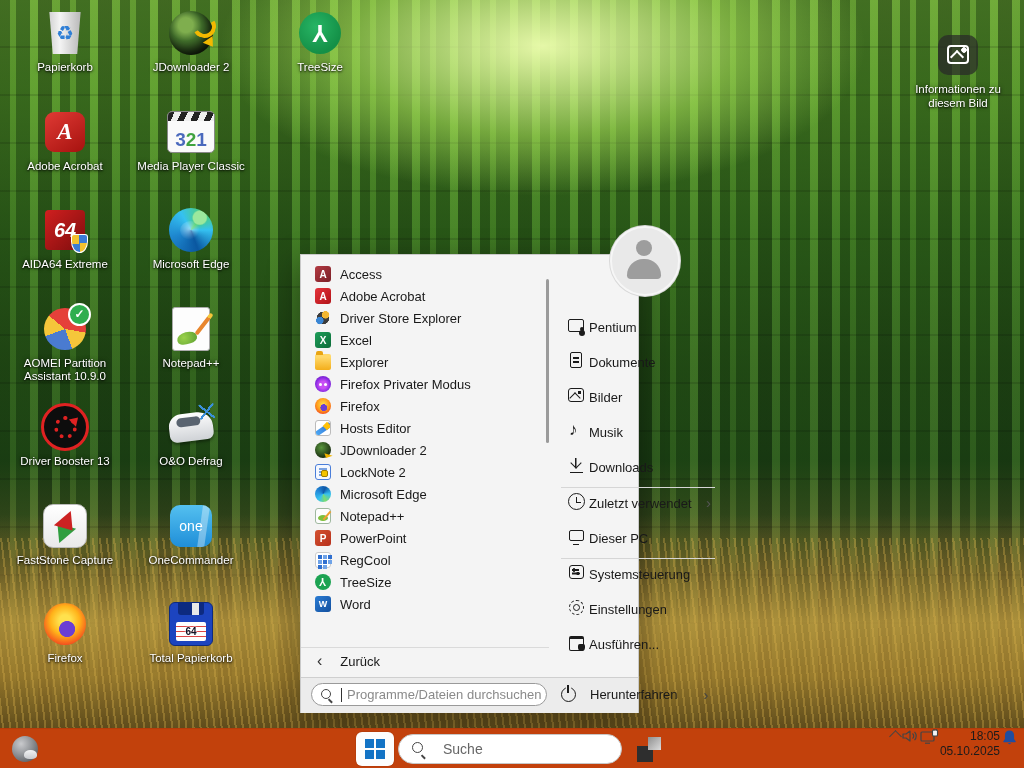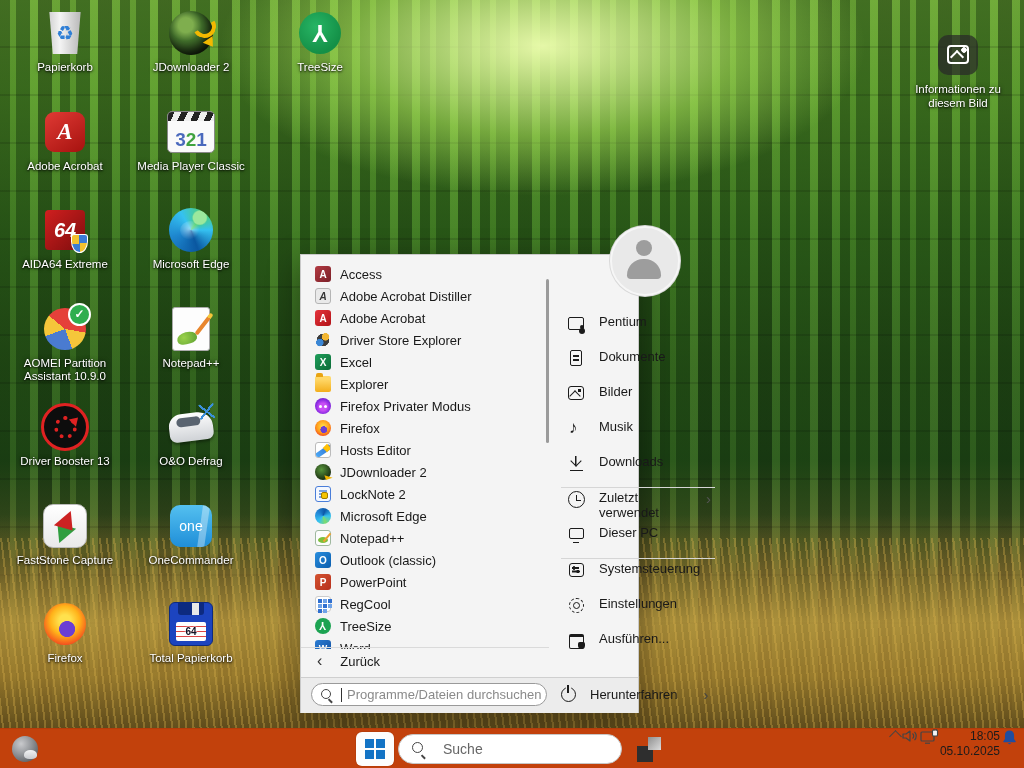--- a/index.html
+++ b/index.html
@@ -97,21 +97,21 @@
   .i-edge{border-radius:50%;background:conic-gradient(from 220deg,#35c1f1,#2389d8 80deg,#0d57a8 160deg,#35c1f1 230deg,#7ddc6e 300deg,#35c1f1);}
   .i-notepadpp{background:#fdfdfd;border:1px solid #9fb89f;}.i-notepadpp::before{content:"";position:absolute;left:2px;bottom:2px;width:10px;height:6px;border-radius:50%;background:#7dbf3c;}.i-notepadpp::after{content:"";position:absolute;right:2px;top:1px;width:2px;height:11px;background:#f0a030;transform:rotate(40deg);}
   .i-outlook{background:linear-gradient(135deg,#2a8ede,#0a5dad);}.i-outlook::before{content:"O";}
   .i-powerpoint{background:linear-gradient(135deg,#d35230,#b7301c);}.i-powerpoint::before{content:"P";}
   .i-regcool{background:#fff;border:1px solid #ccc;}.i-regcool::before{content:"";position:absolute;left:2px;top:2px;width:4px;height:4px;background:#2f6fd0;box-shadow:5px 0 0 #6fa3e8,10px 0 0 #2f6fd0,0 5px 0 #6fa3e8,5px 5px 0 #2f6fd0,10px 5px 0 #6fa3e8,0 10px 0 #2f6fd0,5px 10px 0 #6fa3e8;}
   .i-treesize{border-radius:50%;background:#1ca352;}.i-treesize::before{content:"Y";font-size:11px;transform:rotate(180deg);}
   .i-word{background:linear-gradient(135deg,#2b7cd3,#124f9e);}.i-word::before{content:"W";font-size:9px;}
 
   
   .places{position:absolute;left:256px;top:59px;width:162px;}
-  .place{height:21px;margin-bottom:14px;display:flex;align-items:flex-start;gap:13px;padding-left:10px;font-size:13px;cursor:default;}
+  .place{height:21px;margin-bottom:14px;display:flex;align-items:flex-end;gap:3px;padding-left:10px;font-size:13px;cursor:default;}
   .place-chevron{margin-left:auto;padding-right:8px;color:#555;font-size:15px;}
   .place-divider{height:1px;background:#d6d6d6;margin:-2px 4px 2px 4px;}
 
   .fi{width:19px;height:19px;min-width:19px;position:relative;}
   .fi-user-folder::before{content:"";position:absolute;left:1px;top:3px;width:14px;height:11px;border:1.5px solid #1b1b1b;border-radius:2px;}
   .fi-user-folder::after{content:"";position:absolute;right:2px;bottom:4px;width:4px;height:4px;border-radius:50%;background:#1b1b1b;box-shadow:0 4px 0 1px #1b1b1b;}
   .fi-document::before{content:"";position:absolute;left:3px;top:1px;width:10px;height:14px;border:1.5px solid #1b1b1b;border-radius:2px;}
   .fi-document::after{content:"";position:absolute;left:6px;top:6px;width:6px;height:1.5px;background:#1b1b1b;box-shadow:0 4px 0 #1b1b1b;}
   .fi-image{background:radial-gradient(circle at 12.5px 6.5px,#1b1b1b 0 1.5px,rgba(0,0,0,0) 2px);}
   .fi-image::before{content:"";position:absolute;left:1px;top:2px;width:14px;height:12px;border:1.5px solid #1b1b1b;border-radius:3px;}
@@ -287,24 +287,20 @@
       <span class="av-body"></span>
     </div>
 
     <div class="prog-list">
 
     <div class="prow">
           <span class="pi i-access"></span>
           <span class="plabel">Access</span>
         </div>
         <div class="prow">
-          <span class="pi i-acrobat-distiller"></span>
-          <span class="plabel">Adobe Acrobat Distiller</span>
-        </div>
-        <div class="prow">
           <span class="pi i-acrobat"></span>
           <span class="plabel">Adobe Acrobat</span>
         </div>
         <div class="prow">
           <span class="pi i-driver-store"></span>
           <span class="plabel">Driver Store Explorer</span>
         </div>
         <div class="prow">
           <span class="pi i-excel"></span>
           <span class="plabel">Excel</span>
@@ -333,24 +329,20 @@
           <span class="pi i-locknote"></span>
           <span class="plabel">LockNote 2</span>
         </div>
         <div class="prow">
           <span class="pi i-edge"></span>
           <span class="plabel">Microsoft Edge</span>
         </div>
         <div class="prow">
           <span class="pi i-notepadpp"></span>
           <span class="plabel">Notepad++</span>
-        </div>
-        <div class="prow">
-          <span class="pi i-outlook"></span>
-          <span class="plabel">Outlook (classic)</span>
         </div>
         <div class="prow">
           <span class="pi i-powerpoint"></span>
           <span class="plabel">PowerPoint</span>
         </div>
         <div class="prow">
           <span class="pi i-regcool"></span>
           <span class="plabel">RegCool</span>
         </div>
         <div class="prow">

